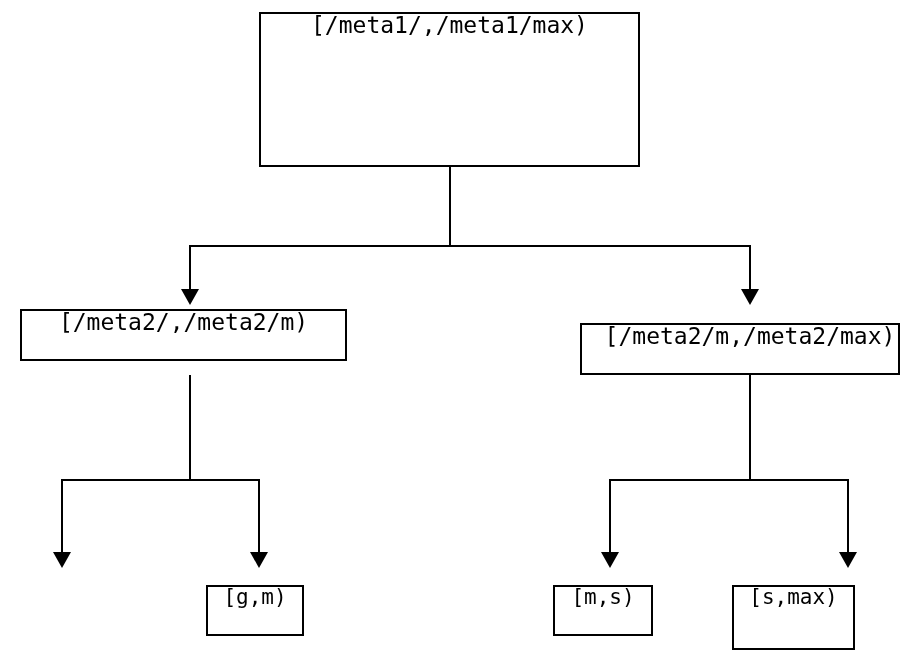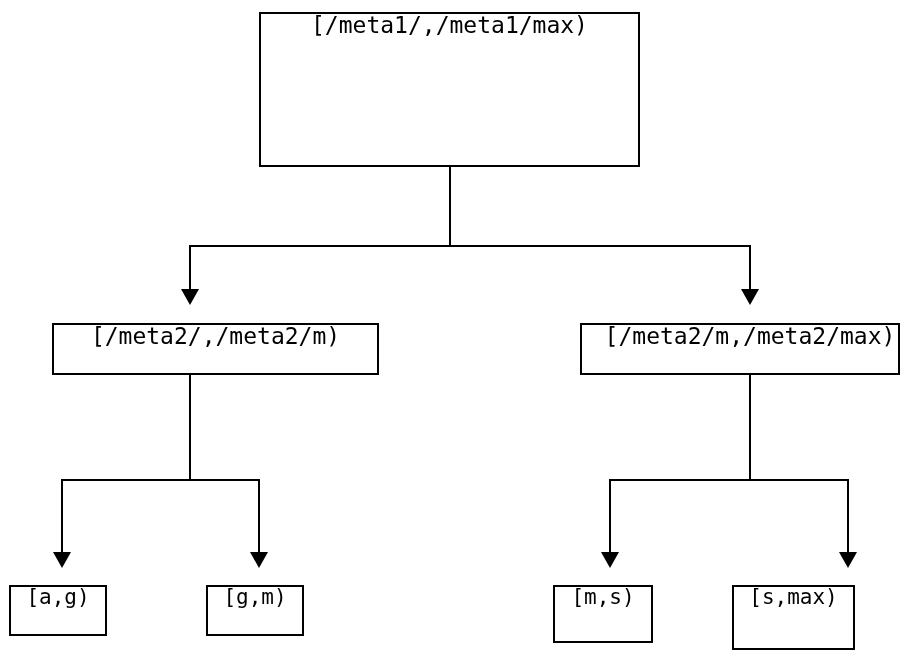--- a/index.html
+++ b/index.html
@@ -80,37 +80,34 @@
       <polygon points="601,552 619,552 610,568" fill="#000000"></polygon>
       <line x1="848" y1="480" x2="848" y2="552" stroke="#000000" stroke-width="2"></line>
       <polygon points="839,552 857,552 848,568" fill="#000000"></polygon>
     </g>
   </svg>
 
   <div class="tree-node" id="node-root" style="left:259px; top:12px; width:381px; height:155px;">
     <span class="node-label">[/meta1/,/meta1/max)</span>
   </div>
 
-  <div class="tree-node" id="node-mid-left" style="left:20px; top:323px; width:327px; height:52px;margin-left:32px;">
+  <div class="tree-node" id="node-mid-left" style="left:20px; top:309px; width:327px; height:52px;">
     <span class="node-label">[/meta2/,/meta2/m)</span>
   </div>
 
   <div class="tree-node" id="node-mid-right" style="left:580px; top:323px; width:320px; height:52px;padding-left:20px;">
     <span class="node-label">[/meta2/m,/meta2/max)</span>
   </div>
 
-  <div class="tree-node" id="node-leaf-a-g" style="left:9px; top:585px; width:98px; height:51px;">
-    <span class="node-label leaf-label">[a,g)</span>
-  </div>
 
   <div class="tree-node" id="node-leaf-g-m" style="left:206px; top:585px; width:98px; height:51px;">
     <span class="node-label leaf-label">[g,m)</span>
   </div>
 
-  <div class="tree-node" id="node-leaf-m-s" style="left:553px; top:585px; width:100px; height:58px;">
+  <div class="tree-node" id="node-leaf-m-s" style="left:553px; top:585px; width:100px; height:51px;">
     <span class="node-label leaf-label">[m,s)</span>
   </div>
 
   <div class="tree-node" id="node-leaf-s-max" style="left:732px; top:585px; width:123px; height:65px;">
     <span class="node-label leaf-label">[s,max)</span>
   </div>
 
 </div>
 
 </body></html>

